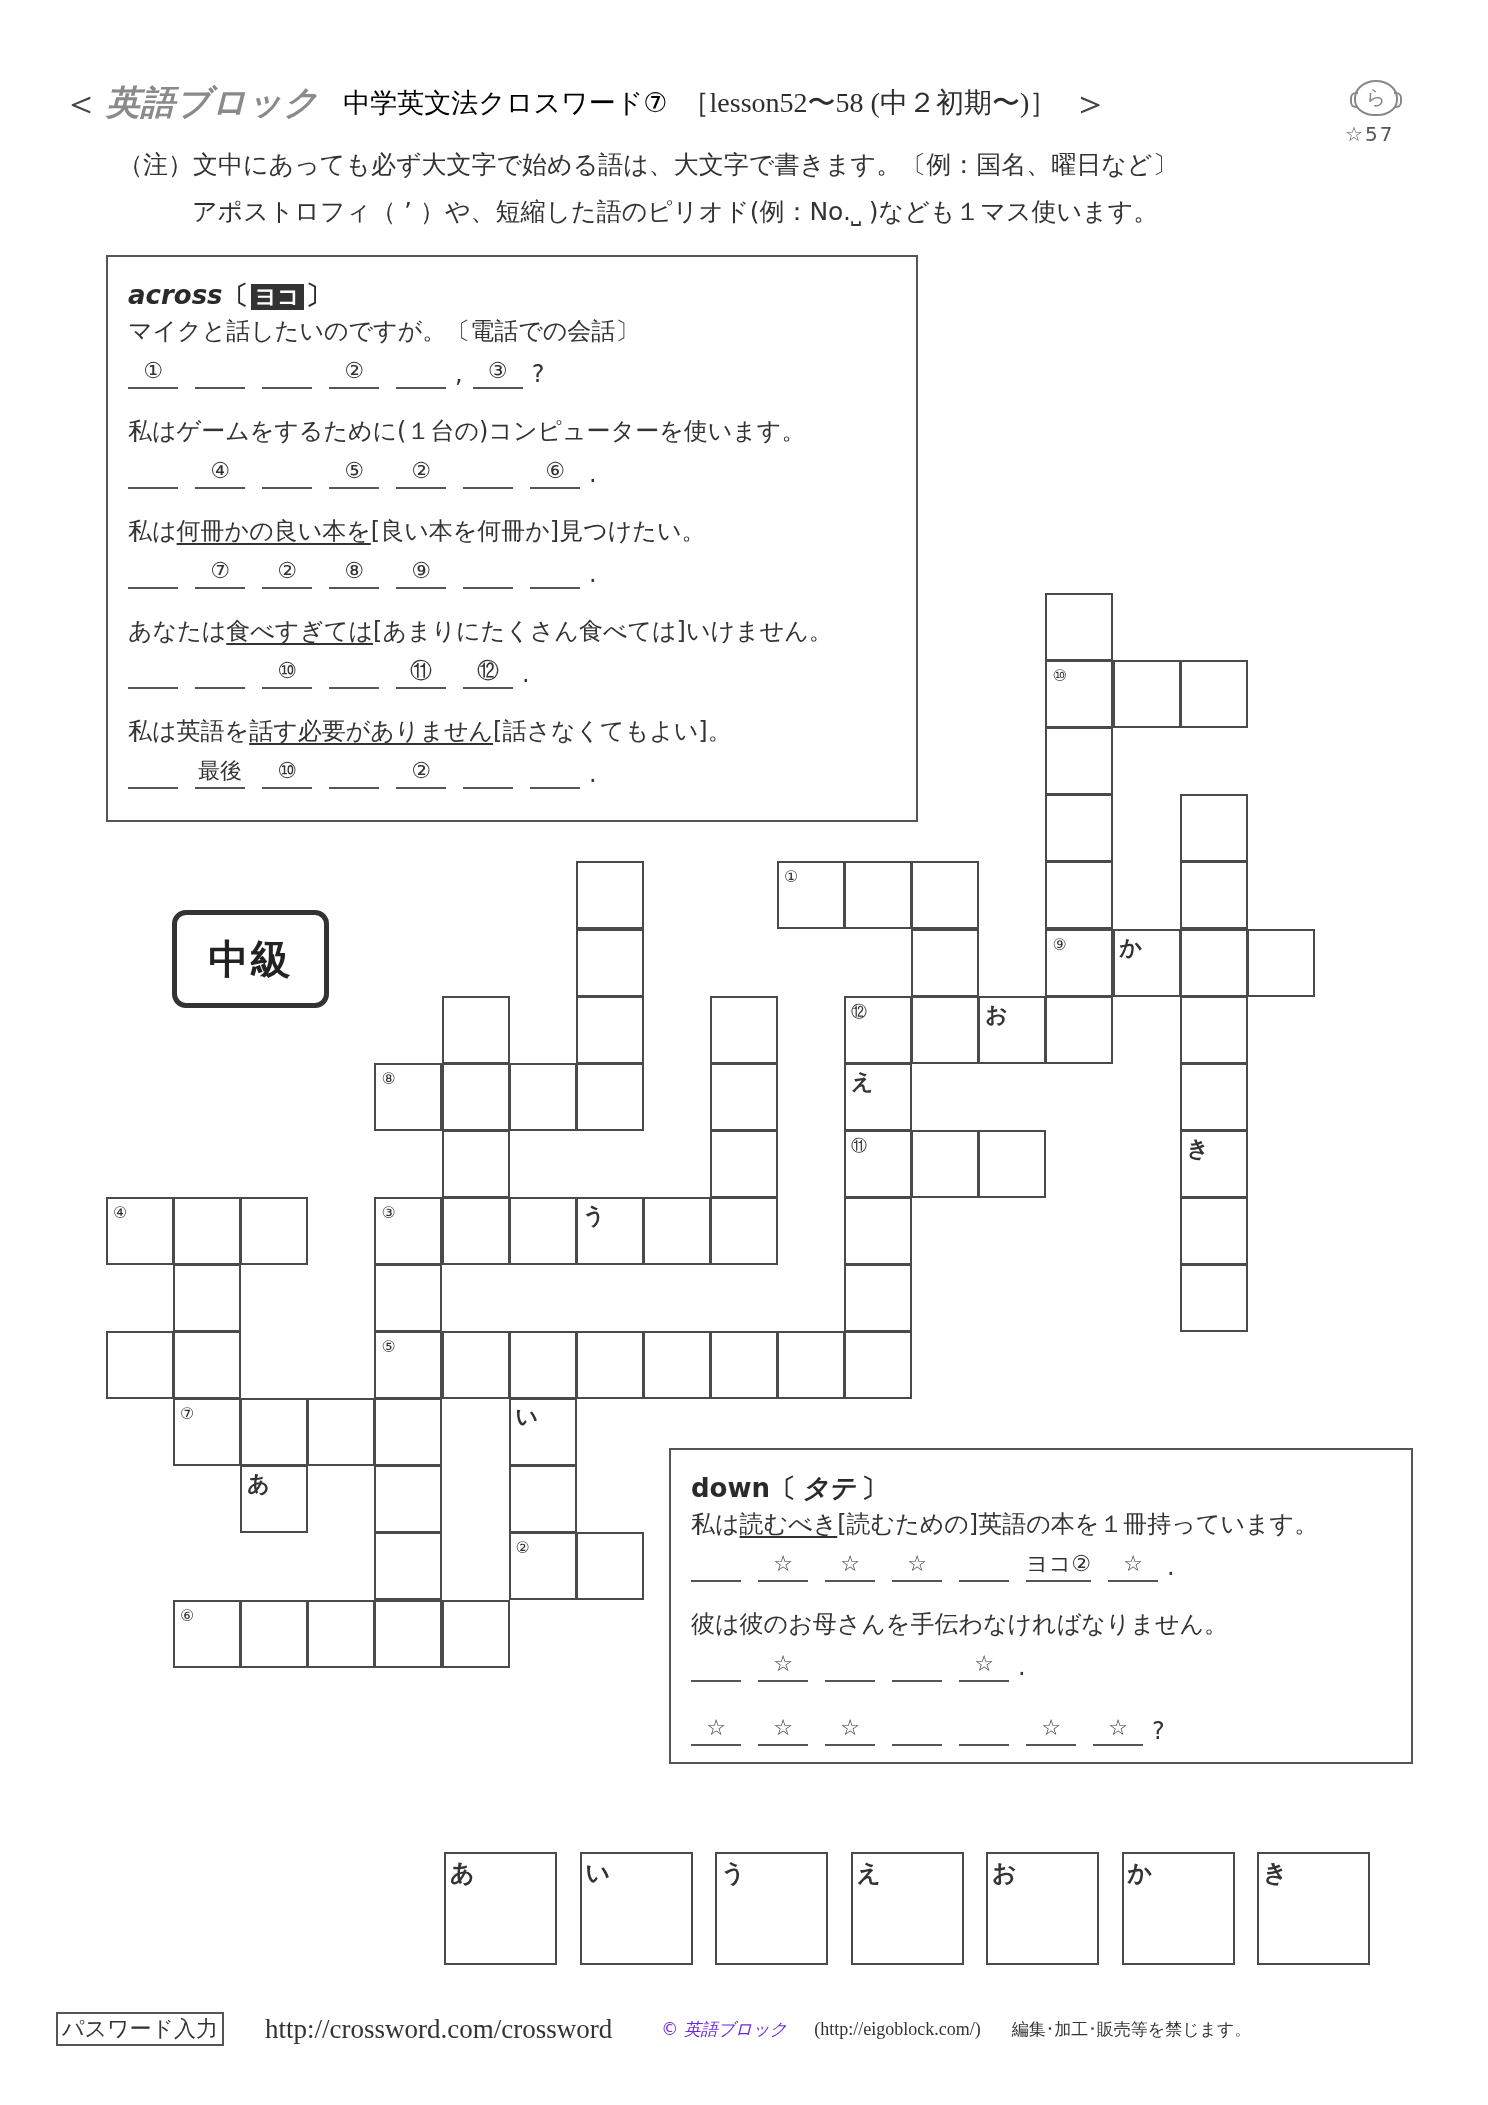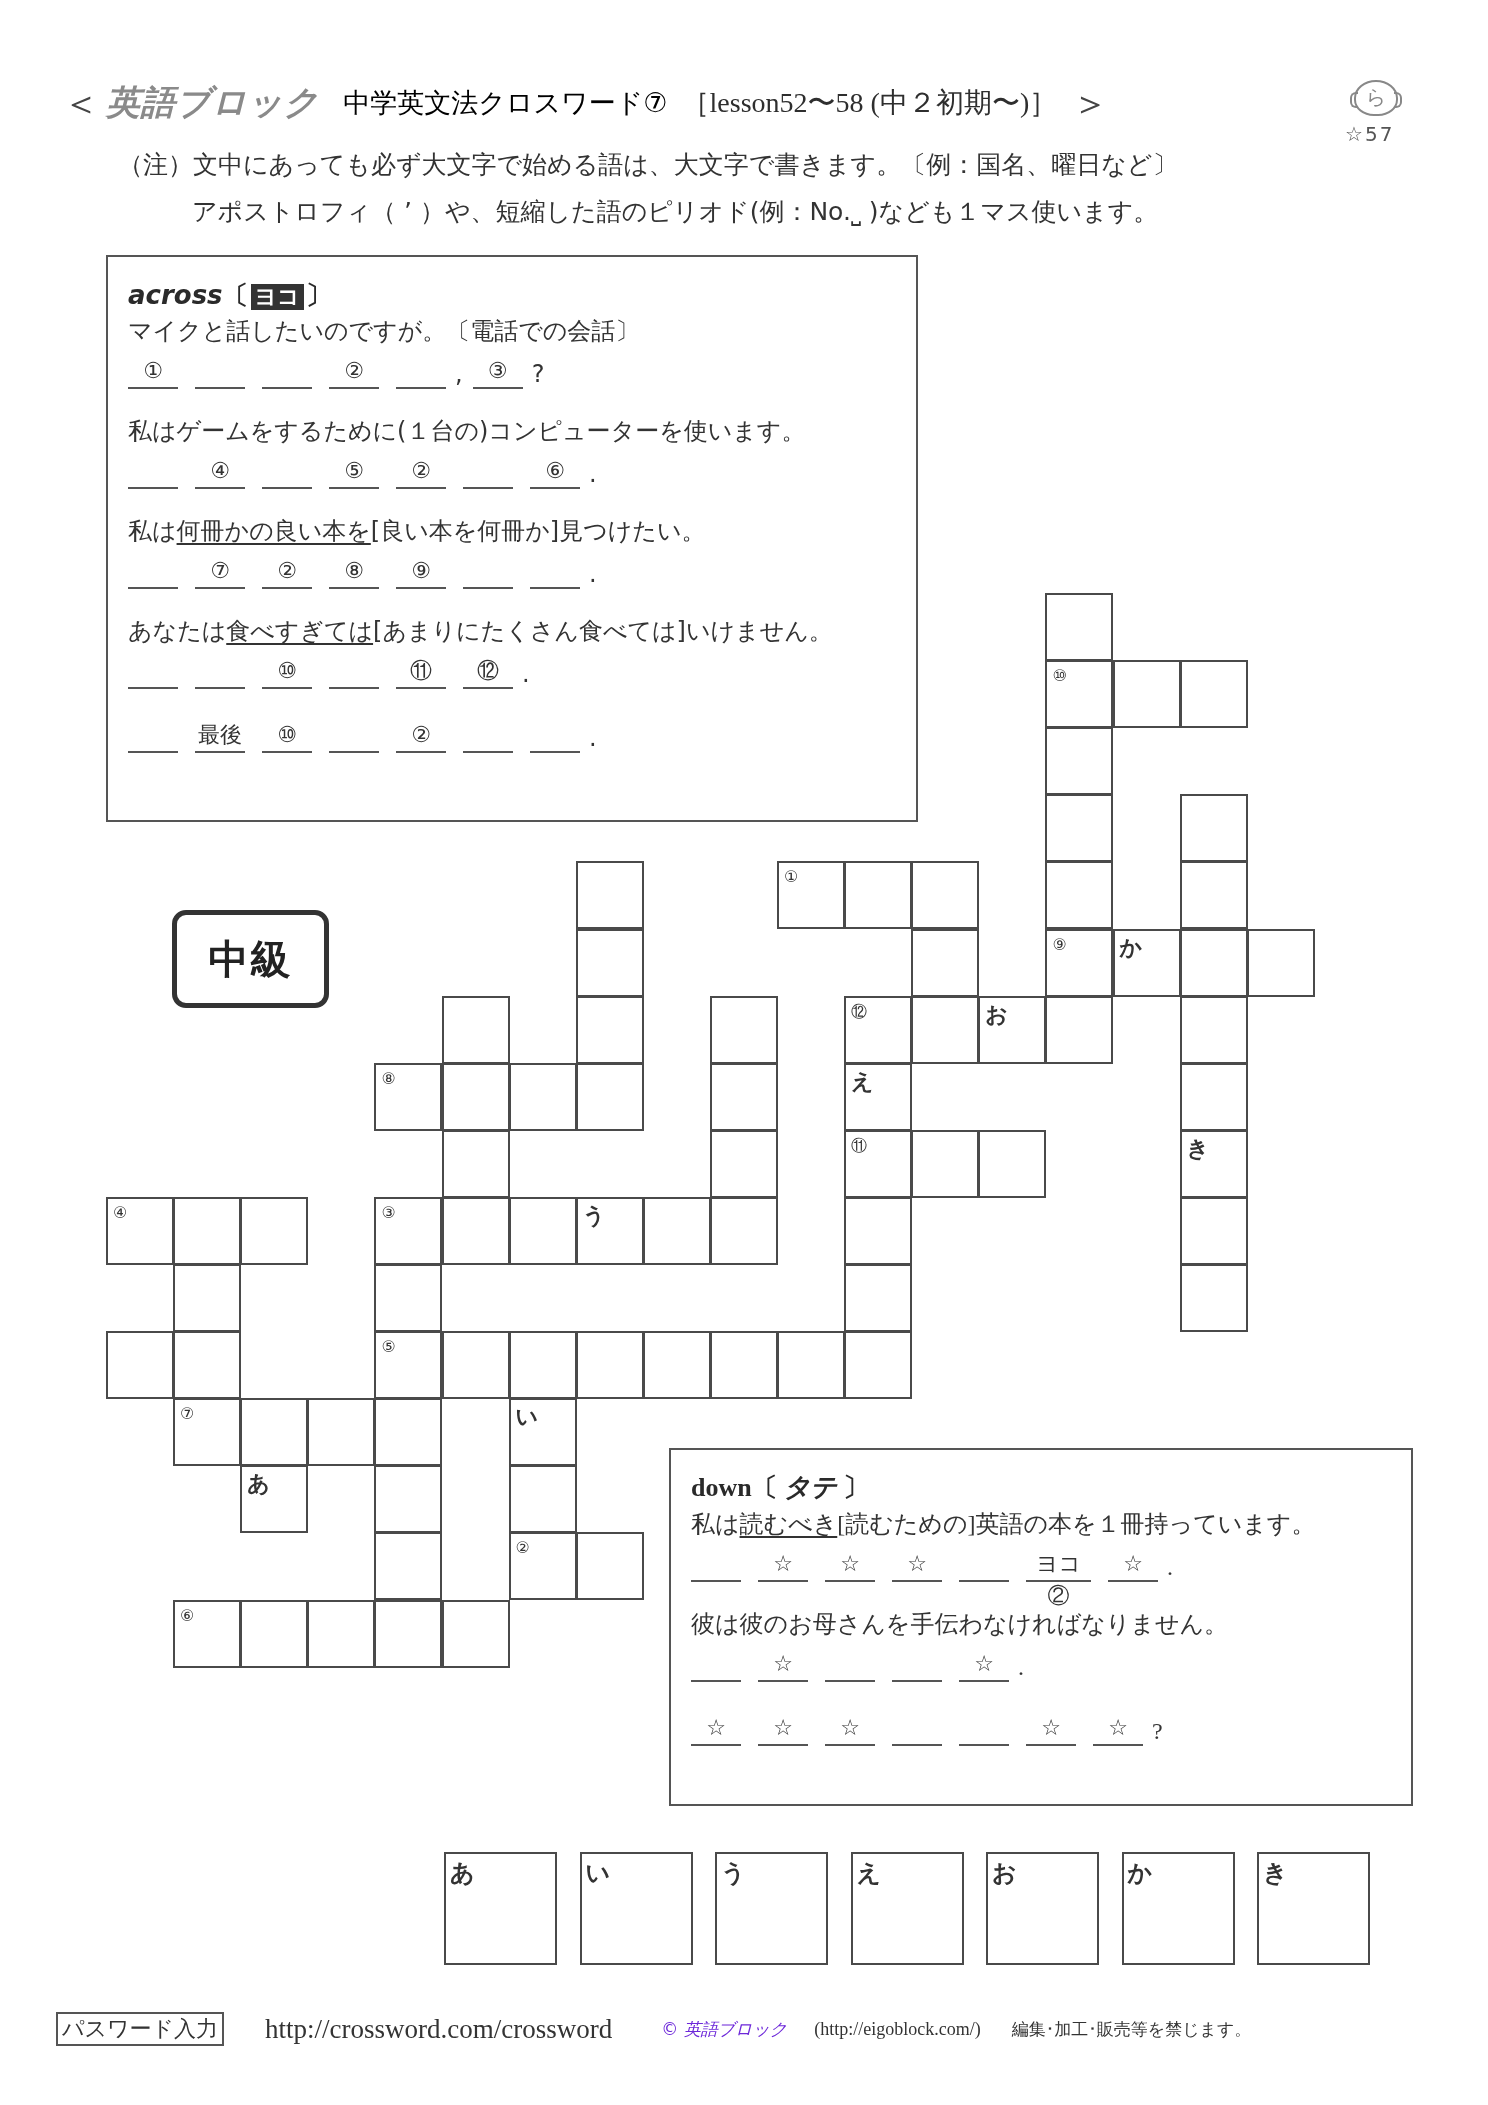--- a/index.html
+++ b/index.html
@@ -20,21 +20,21 @@
   .mascot-face { position: absolute; left: 0; top: 2px; width: 100%; text-align: center; font-size: 20px; color: #888; }
   .star-count { position: absolute; left: 1345px; top: 122px; font-size: 20px; color: #555; letter-spacing: 2px; }
 
   .note { position: absolute; font-size: 25px; color: #333; white-space: nowrap; }
   .note1 { left: 118px; top: 148px; }
   .note2 { left: 192px; top: 195px; }
 
   
   .clue-box { position: absolute; border: 2px solid #555; background: #fff; }
   .across-box { left: 106px; top: 255px; width: 812px; height: 567px; padding: 20px 0 0 20px; }
-  .down-box { left: 669px; top: 1448px; width: 744px; height: 358px; padding: 20px 0 0 20px; font-family: Liberation Serif, serif; }
+  .down-box { left: 669px; top: 1448px; width: 744px; height: 316px; padding: 20px 0 0 20px; }
   .clue-head { font-size: 26px; font-weight: bold; color: #2a2a2a; height: 36px; line-height: 36px; }
   .clue-head .en { font-style: italic; }
   .down-box .clue-head .en { font-style: normal; }
   .clue-head .kata { display: inline-block; background: #333; color: #fff; padding: 0 4px; line-height: 26px; margin: 0 2px; font-size: 22px; }
   .down-box .clue-head .kata { background: none; color: #2a2a2a; font-style: italic; font-size: 26px; }
 
   .clue { margin-top: 0px; }
   .clue-jp { font-size: 24px; color: #333; height: 36px; line-height: 36px; white-space: nowrap; }
   .clue-jp u { text-decoration: underline; text-underline-offset: 4px; }
   .blanks { display: flex; align-items: flex-end; height: 40px; margin-bottom: 24px; }
@@ -132,20 +132,21 @@
           <span class="blank"></span>
           <span class="blank"></span>
           <span class="blank">⑩</span>
           <span class="blank"></span>
           <span class="blank">⑪</span>
           <span class="blank">⑫</span>
           <span class="punct">.</span>
         </div>
       </div>
       <div class="clue">
+        <div class="clue-jp"><span>私は英語を</span><u>話す必要がありません</u><span>[話さなくてもよい]。</span></div>
         <div class="blanks">
           <span class="blank"></span>
           <span class="blank">最後</span>
           <span class="blank">⑩</span>
           <span class="blank"></span>
           <span class="blank">②</span>
           <span class="blank"></span>
           <span class="blank"></span>
           <span class="punct">.</span>
         </div>

